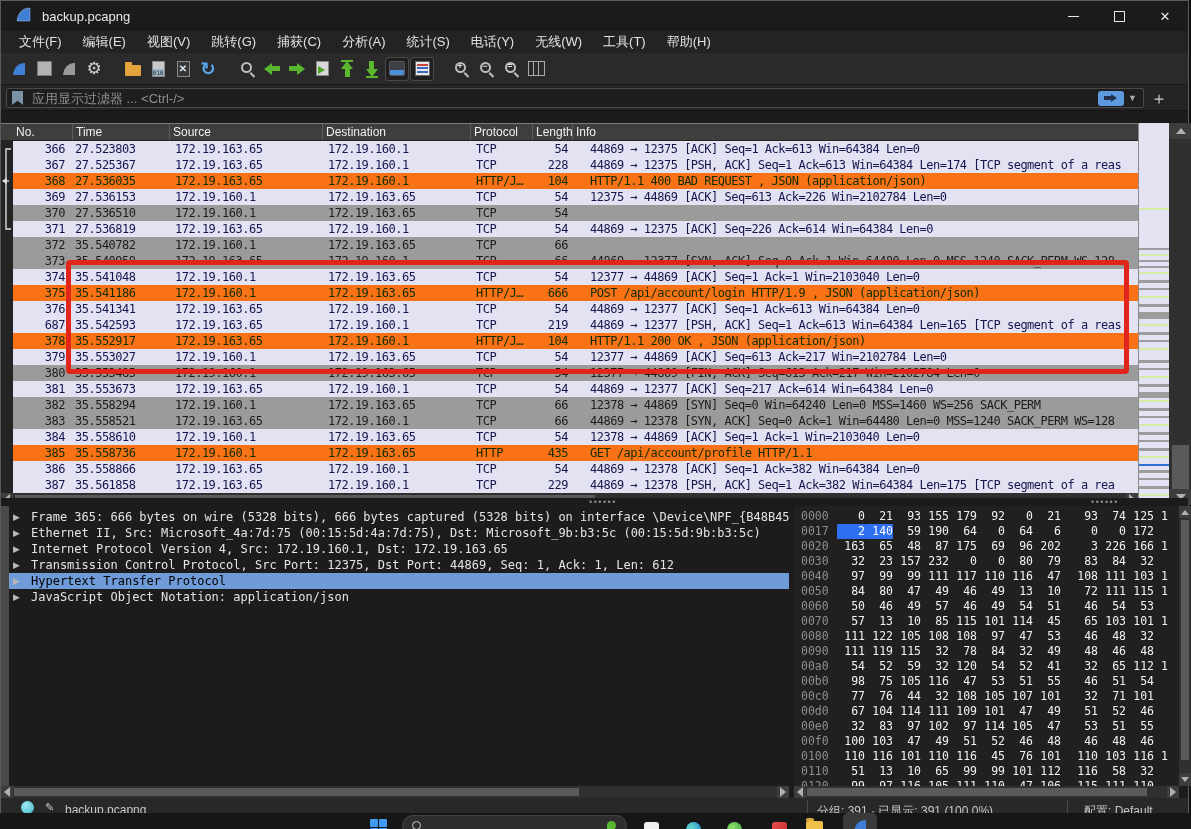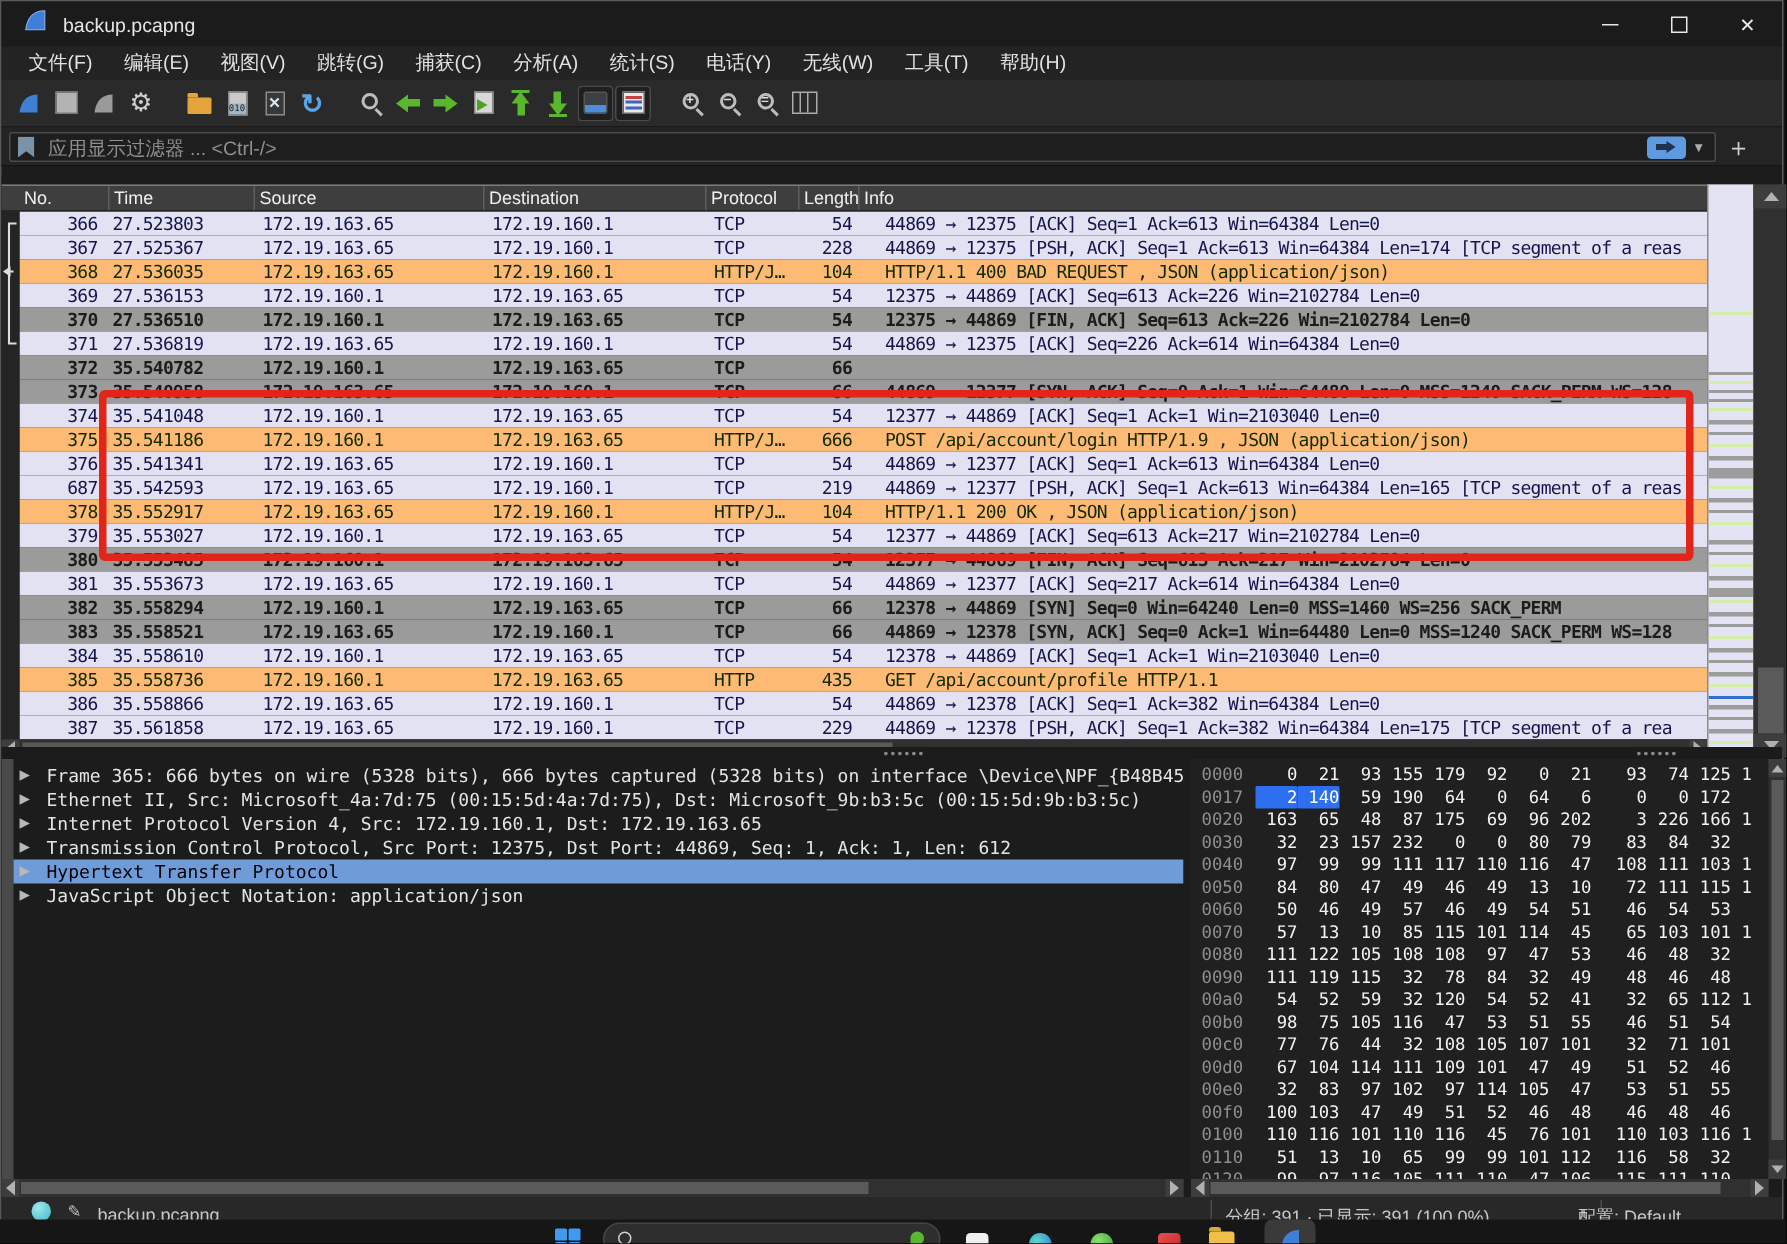--- a/index.html
+++ b/index.html
@@ -70,22 +70,22 @@
   .plus-btn{position:absolute;right:18px;top:3px;width:22px;height:20px;color:#d0d0d0;font-size:17px;display:flex;align-items:center;justify-content:center;}
 
   
   .plist{position:absolute;left:0;top:117px;width:100%;height:387px;background:#1c1c1c;}
   .phead{position:absolute;left:0;top:5px;width:1168px;height:18px;background:#3e3e3e;border-top:1px solid #7a7a7a;border-bottom:1px solid #262626;display:flex;color:#f0f0f0;font-size:12px;box-sizing:border-box;}
   .phc{padding-left:3px;border-right:1px solid #5d5d5d;display:flex;align-items:center;white-space:nowrap;overflow:hidden;box-sizing:border-box;}
   .gutter{position:absolute;left:0;top:23px;width:12px;height:352px;background:#242424;}
   .rows{position:absolute;left:12px;top:23px;width:1125px;height:352px;overflow:hidden;font-family:"DejaVu Sans Mono",monospace;font-size:12px;letter-spacing:-0.5px;}
   .prow{height:16px;line-height:16px;display:flex;white-space:nowrap;}
   .c-tcp{background:#e2e2f2;color:#15154e;}
-  .c-http{background:#fdba74;color:#122a00;}
-  .c-gray{background:#9b9b9b;color:#1c1c1c;font-weight:bold;}
+  .c-http{background:#f97316;color:#122a00;}
+  .c-gray{background:#9b9b9b;color:#1c1c1c;}
   .cell{overflow:hidden;box-sizing:border-box;flex-shrink:0;}
   .cno{width:60px;text-align:right;padding-right:8px;}
   .ctime{width:97px;padding-left:2px;}
   .csrc{width:153px;padding-left:5px;}
   .cdst{width:148px;padding-left:5px;}
   .cpro{width:62px;padding-left:5px;}
   .clen{width:38px;text-align:right;padding-right:3px;}
   .cinfo{flex:1;padding-left:7px;overflow:hidden;margin-left:12px;}
   .bracket-svg{position:absolute;left:0;top:0;}
   .minimap{position:absolute;left:1137px;top:5px;width:31px;height:382px;background:#e3e3f3;overflow:hidden;border-left:1px solid #8a8a8a;box-sizing:border-box;}
@@ -364,21 +364,20 @@
             <span class="cell clen">54</span>
             <span class="cell cinfo">12375 → 44869 [ACK] Seq=613 Ack=226 Win=2102784 Len=0</span>
           </div>
           <div class="prow c-gray">
             <span class="cell cno">370</span>
             <span class="cell ctime">27.536510</span>
             <span class="cell csrc">172.19.160.1</span>
             <span class="cell cdst">172.19.163.65</span>
             <span class="cell cpro">TCP</span>
             <span class="cell clen">54</span>
-            <span class="cell cinfo">12375 → 44869 [FIN, ACK] Seq=613 Ack=226 Win=2102784 Len=0</span>
           </div>
           <div class="prow c-tcp">
             <span class="cell cno">371</span>
             <span class="cell ctime">27.536819</span>
             <span class="cell csrc">172.19.163.65</span>
             <span class="cell cdst">172.19.160.1</span>
             <span class="cell cpro">TCP</span>
             <span class="cell clen">54</span>
             <span class="cell cinfo">44869 → 12375 [ACK] Seq=226 Ack=614 Win=64384 Len=0</span>
           </div>
@@ -910,21 +909,21 @@
         </div>
     </div>
 
     <div class="statusbar">
       <span class="expert-dot"></span>
       <span class="pencil">✎</span>
       <span class="st-text" style="left:64px;">backup.pcapng</span>
       <span class="st-div" style="left:806px;"></span>
       <span class="st-text" style="left:816px;">分组: 391 · 已显示: 391 (100.0%)</span>
       <span class="st-div" style="left:1066px;"></span>
-      <span class="st-text" style="left:1051px;">配置: Default</span>
+      <span class="st-text" style="left:1083px;">配置: Default</span>
     </div>
   </div>
 
   <div class="taskbar">
     <div class="tk tk-win">
         <i></i>
         <i></i>
         <i></i>
         <i></i>
       </div>

